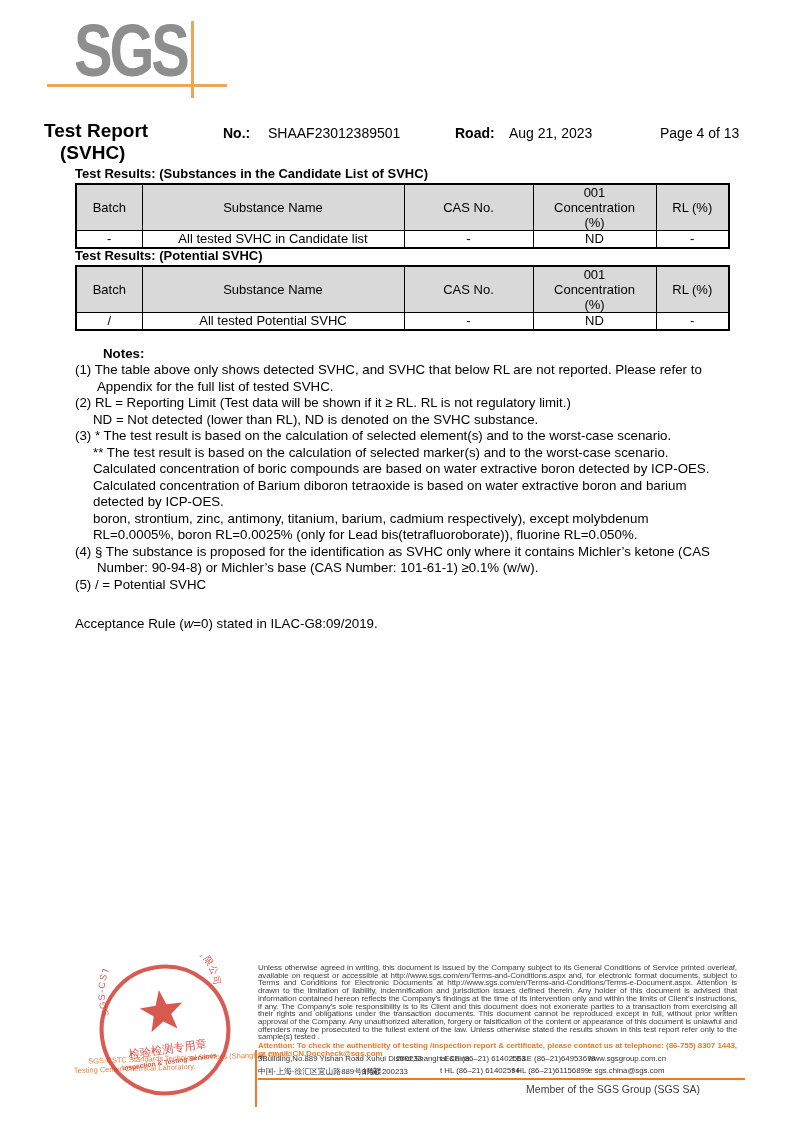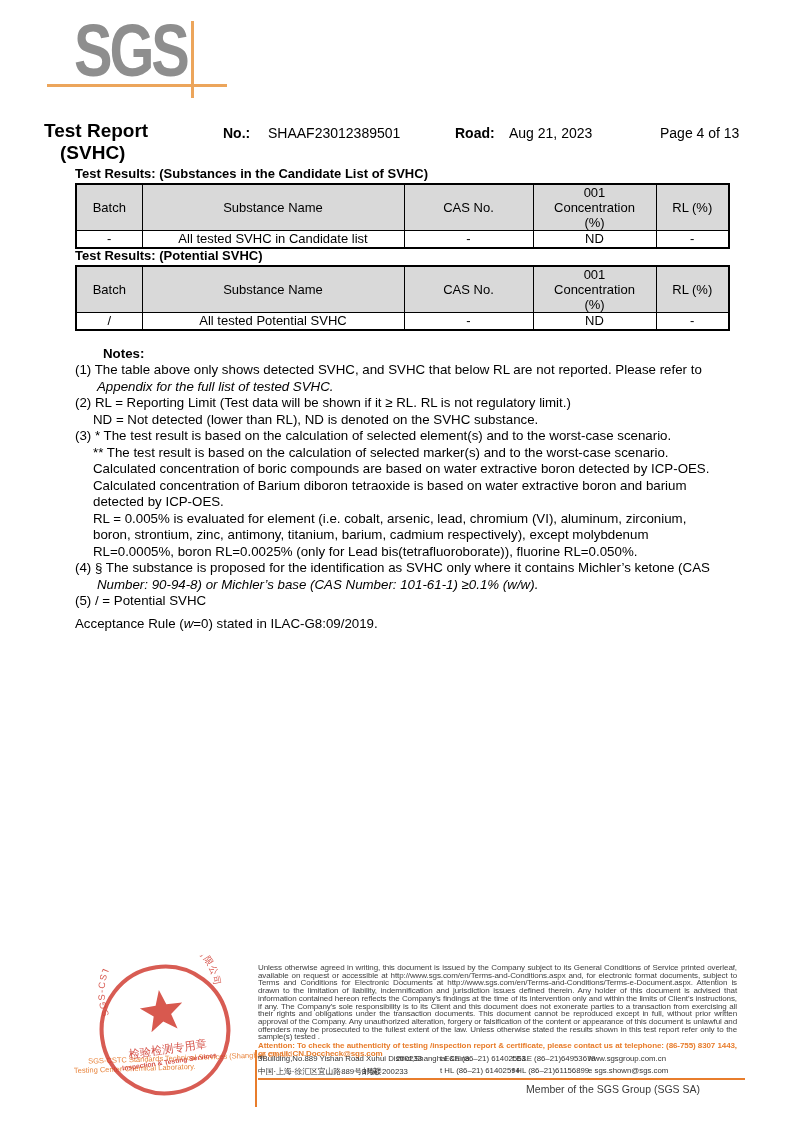--- a/index.html
+++ b/index.html
@@ -37,21 +37,21 @@
   }
   table.results th { background:#d9d9d9; height:32px; line-height:15px; }
   table.results td { height:17px; }
   .col-batch { width:66px; } .col-sub { width:262px; } .col-cas { width:129px; }
   .col-conc { width:123px; } .col-rl { width:73px; }
   
   .notes { position:absolute; left:75px; top:345px; width:680px; font-size:13.3px; }
   .notes-heading { font-weight:bold; line-height:17px;margin-left:28px; }
   .note-line { line-height:16.5px; white-space:nowrap; }
   .n-ind1 { margin-left:18px; }
-  .n-ind2 { margin-left:22px;font-style:italic; }
+  .n-ind2 { margin-left:22px; }
   .decision { position:absolute; left:75px; top:616px; font-size:13.3px; }
   .decision div { line-height:16.5px; white-space:nowrap; }
   
   .stamp-company { position:absolute; color:#e8853e; transform:rotate(-2deg); white-space:nowrap; }
   .stamp-co-1 { left:88px; top:1053px; font-size:7.5px; }
   .stamp-co-2 { left:74px; top:1064px; font-size:7.5px; }
   .stamp-svg { position:absolute; left:96px; top:961px; width:138px; height:138px; transform:rotate(-8deg); opacity:.92; }
   .disclaimer {
     position:absolute; left:258px; top:964px; width:479px;
     font-size:8px; line-height:7.7px; text-align:justify; color:#3f3f3f; letter-spacing:-.1px;
@@ -137,21 +137,20 @@
     <div class="notes-heading">Notes:</div>
     <div class="note-line">(1) The table above only shows detected SVHC, and SVHC that below RL are not reported. Please refer to</div>
     <div class="note-line n-ind2">Appendix for the full list of tested SVHC.</div>
     <div class="note-line">(2) RL = Reporting Limit (Test data will be shown if it ≥ RL. RL is not regulatory limit.)</div>
     <div class="note-line n-ind1">ND = Not detected (lower than RL), ND is denoted on the SVHC substance.</div>
     <div class="note-line">(3) * The test result is based on the calculation of selected element(s) and to the worst-case scenario.</div>
     <div class="note-line n-ind1">** The test result is based on the calculation of selected marker(s) and to the worst-case scenario.</div>
     <div class="note-line n-ind1">Calculated concentration of boric compounds are based on water extractive boron detected by ICP-OES.</div>
     <div class="note-line n-ind1">Calculated concentration of Barium diboron tetraoxide is based on water extractive boron and barium</div>
     <div class="note-line n-ind1">detected by ICP-OES.</div>
-    <div class="note-line n-ind1">RL = 0.005% is evaluated for element (i.e. cobalt, arsenic, lead, chromium (VI), aluminum, zirconium,</div>
     <div class="note-line n-ind1">boron, strontium, zinc, antimony, titanium, barium, cadmium respectively), except molybdenum</div>
     <div class="note-line n-ind1">RL=0.0005%, boron RL=0.0025% (only for Lead bis(tetrafluoroborate)), fluorine RL=0.050%.</div>
     <div class="note-line">(4) § The substance is proposed for the identification as SVHC only where it contains Michler’s ketone (CAS</div>
     <div class="note-line n-ind2">Number: 90-94-8) or Michler’s base (CAS Number: 101-61-1) ≥0.1% (w/w).</div>
     <div class="note-line">(5) / = Potential SVHC</div>
   </div>
 
   <div class="decision">
     <div><span>Acceptance Rule (</span><i>w</i><span>=0) stated in ILAC-G8:09/2019.</span></div>
   </div>
@@ -182,20 +181,20 @@
     <span class="a-zip1">200233</span>
     <span class="a-tel">t E&amp;E (86–21) 61402553</span>
     <span class="a-fax">f E&amp;E (86–21)64953679</span>
     <span class="a-web">www.sgsgroup.com.cn</span>
   </div>
   <div class="addr-row addr-r2">
     <span class="a-addr">中国·上海·徐汇区宜山路889号3号楼</span>
     <span class="a-zip2">邮编: 200233</span>
     <span class="a-tel">t HL (86–21) 61402594</span>
     <span class="a-fax">f HL (86–21)61156899</span>
-    <span class="a-web">e  sgs.shown@sgs.com</span>
+    <span class="a-web">e  sgs.china@sgs.com</span>
   </div>
 
   <div class="footer-vline"></div>
   <div class="footer-hline"></div>
   <div class="member-line">Member of the SGS Group (SGS SA)</div>
 
 </div>
 
 </body></html>

